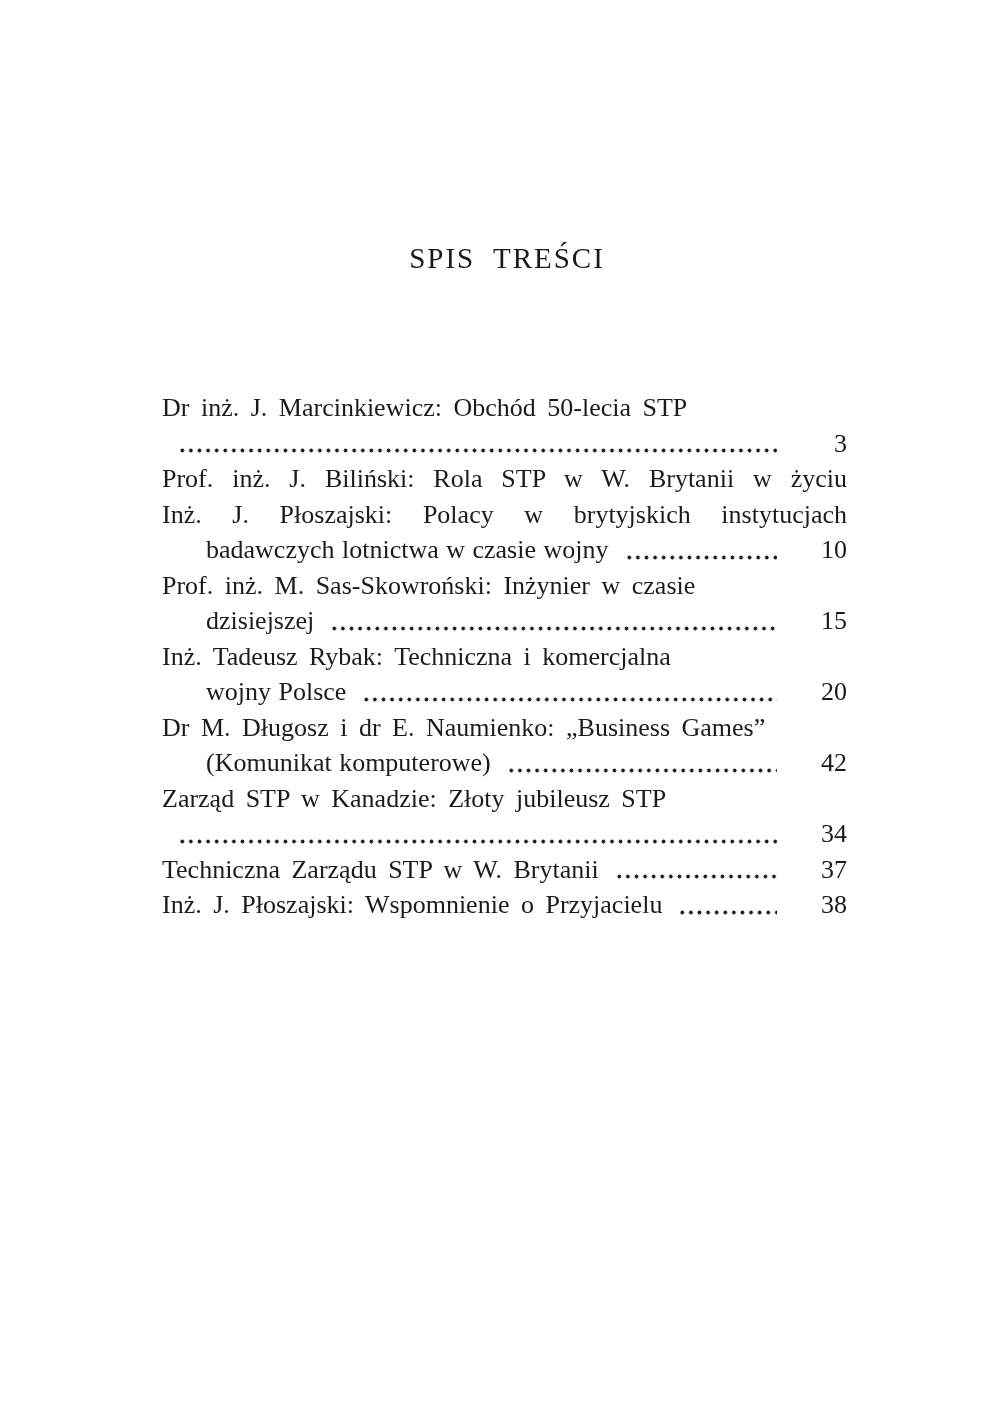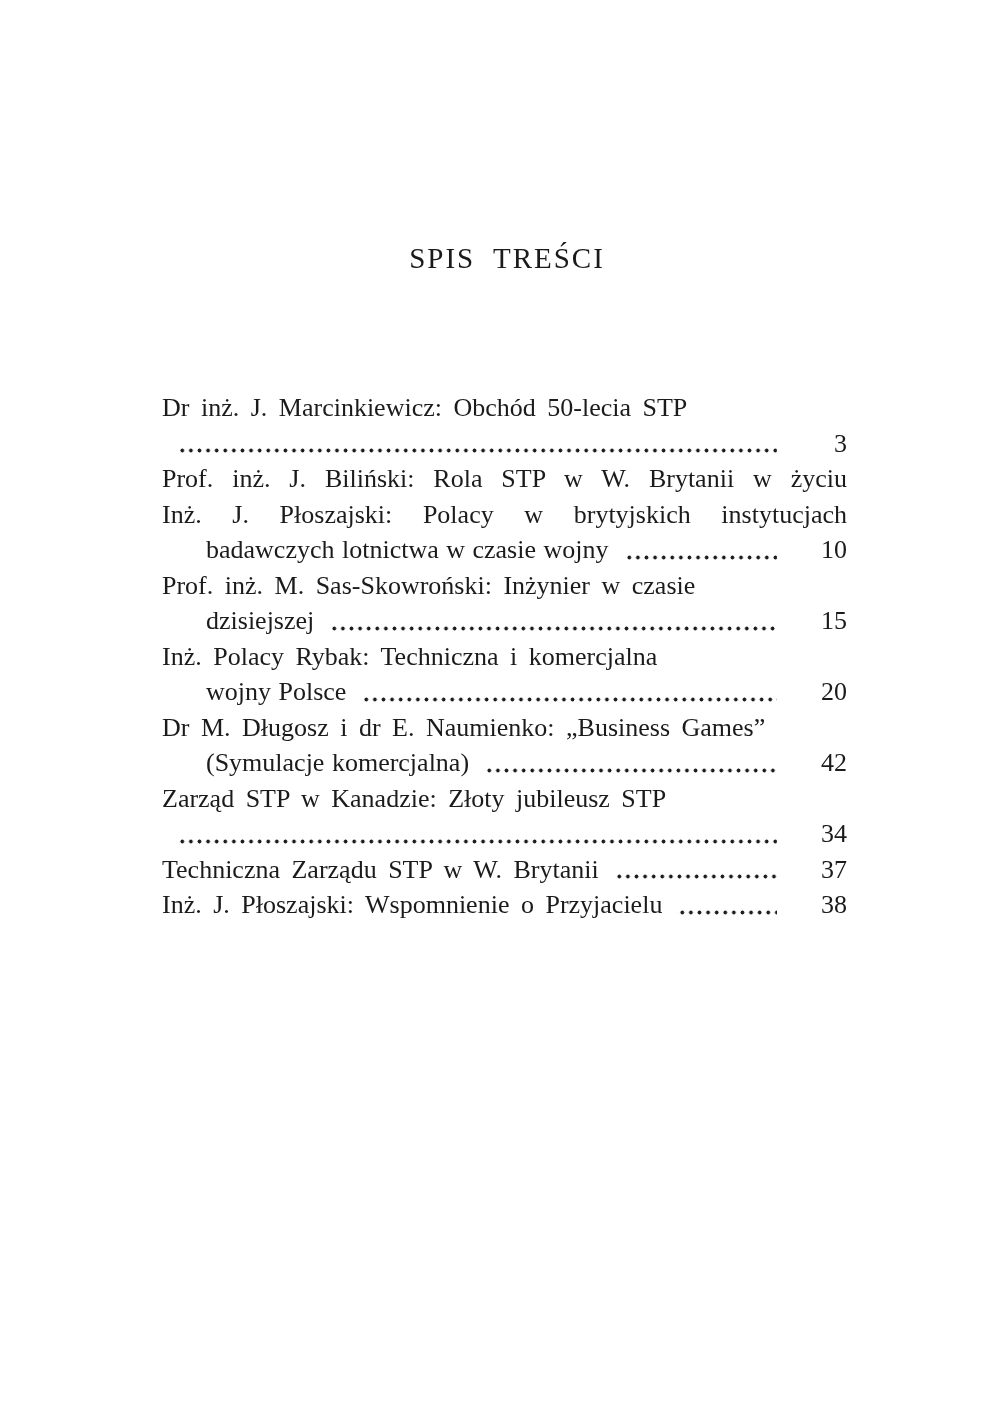--- a/index.html
+++ b/index.html
@@ -100,34 +100,34 @@
       <div class="row first">
     <span class="t">Prof. inż. M. Sas-Skowroński: Inżynier w czasie</span>
 
   </div>
       <div class="row indent">
     <span class="t">dzisiejszej</span>
     <span class="leader"></span>
     <span class="num">15</span>
   </div>
       <div class="row first">
-    <span class="t">Inż. Polacy Rybak: Techniczna i komercjalna</span>
+    <span class="t">Inż. Tadeusz Rybak: Techniczna i komercjalna</span>
 
   </div>
       <div class="row indent">
     <span class="t">wojny Polsce</span>
     <span class="leader"></span>
     <span class="num">20</span>
   </div>
       <div class="row first">
     <span class="t">Dr M. Długosz i dr E. Naumienko: „Business Games”</span>
 
   </div>
       <div class="row indent">
-    <span class="t">(Symulacje komercjalna)</span>
+    <span class="t">(Komunikat komputerowe)</span>
     <span class="leader"></span>
     <span class="num">42</span>
   </div>
       <div class="row first">
     <span class="t">Zarząd STP w Kanadzie: Złoty jubileusz STP</span>
 
   </div>
       <div class="row indent">
     <span class="leader"></span>
     <span class="num">34</span>

